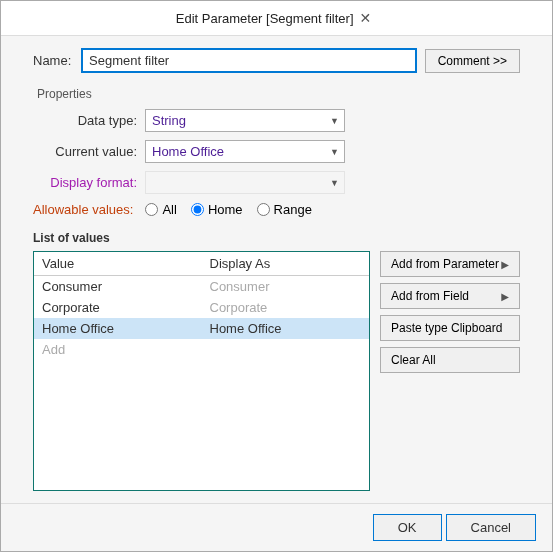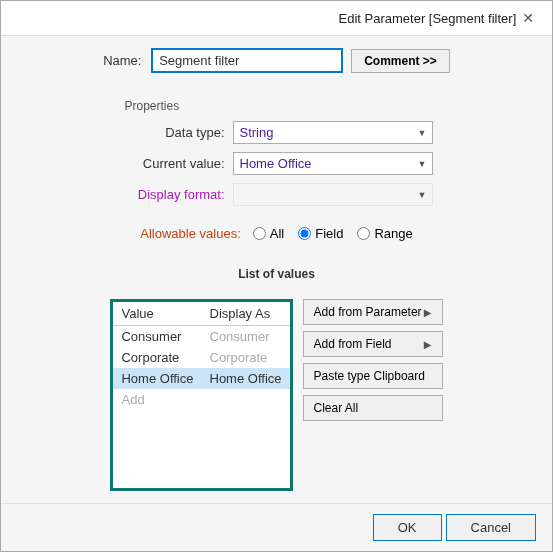--- a/index.html
+++ b/index.html
@@ -20,43 +20,42 @@
       height: 552px;
       display: flex;
       flex-direction: column;
       box-shadow: 2px 2px 8px rgba(0,0,0,0.3);
     }
     .title-bar {
       background: #fff;
       border-bottom: 1px solid #ddd;
       padding: 8px 12px;
       display: flex;
-      justify-content: flex-end;
+      justify-content: center;
       align-items: center;
     }
     .title-text {
       font-size: 13px;
       color: #222;
     }
     .close-btn {
       cursor: pointer;
       font-size: 14px;
       color: #555;
       background: none;
       border: none;
       padding: 2px 6px;
       line-height: 1;
     }
     .dialog-body {
       padding: 12px 32px;
       flex: 1;
       display: flex;
       flex-direction: column;
-      gap: 12px;
-      align-items: center;
+      gap: 0;
     }
     .name-row {
       display: flex;
       align-items: center;
       margin-bottom: 12px;
       gap: 8px;
     }
     .name-label {
       color: #333;
       min-width: 40px;
@@ -70,21 +69,20 @@
       color: #333;
       outline: none;
     }
     .comment-btn {
       padding: 4px 12px;
       border: 1px solid #adadad;
       background: #f0f0f0;
       cursor: pointer;
       font-size: 12px;
       white-space: nowrap;
-      font-weight: bold;
     }
     .section-label {
       font-size: 12px;
       color: #555;
       margin-bottom: 8px;
       margin-top: 2px;
     }
     .properties-section {
       margin-left: 4px;
     }
@@ -167,21 +165,21 @@
       margin-top: 4px;
       font-weight: 600;
     }
     .list-area {
       display: flex;
       gap: 10px;
       flex: 1;
     }
     .list-table-wrapper {
       flex: 1;
-      border: 3px solid #0f766e;
+      border: 1px solid #0f766e;
       background: #fff;
       overflow: hidden;
       display: flex;
       flex-direction: column;
     }
     .list-table {
       width: 100%;
       border-collapse: collapse;
       font-size: 13px;
     }
@@ -307,21 +305,21 @@
 
     <div class="allowable-row">
       <span class="allowable-label">Allowable values:</span>
       <div class="radio-group">
         <label class="radio-item">
           <input type="radio" name="allowable" style="">
           <span>All</span>
         </label>
         <label class="radio-item">
           <input type="radio" name="allowable" checked="" style="">
-          <span>Field</span>
+          <span>Home</span>
         </label>
         <label class="radio-item">
           <input type="radio" name="allowable" style="">
           <span>Range</span>
         </label>
       </div>
     </div>
 
     <div class="list-section-label">List of values</div>
     <div class="list-area">

